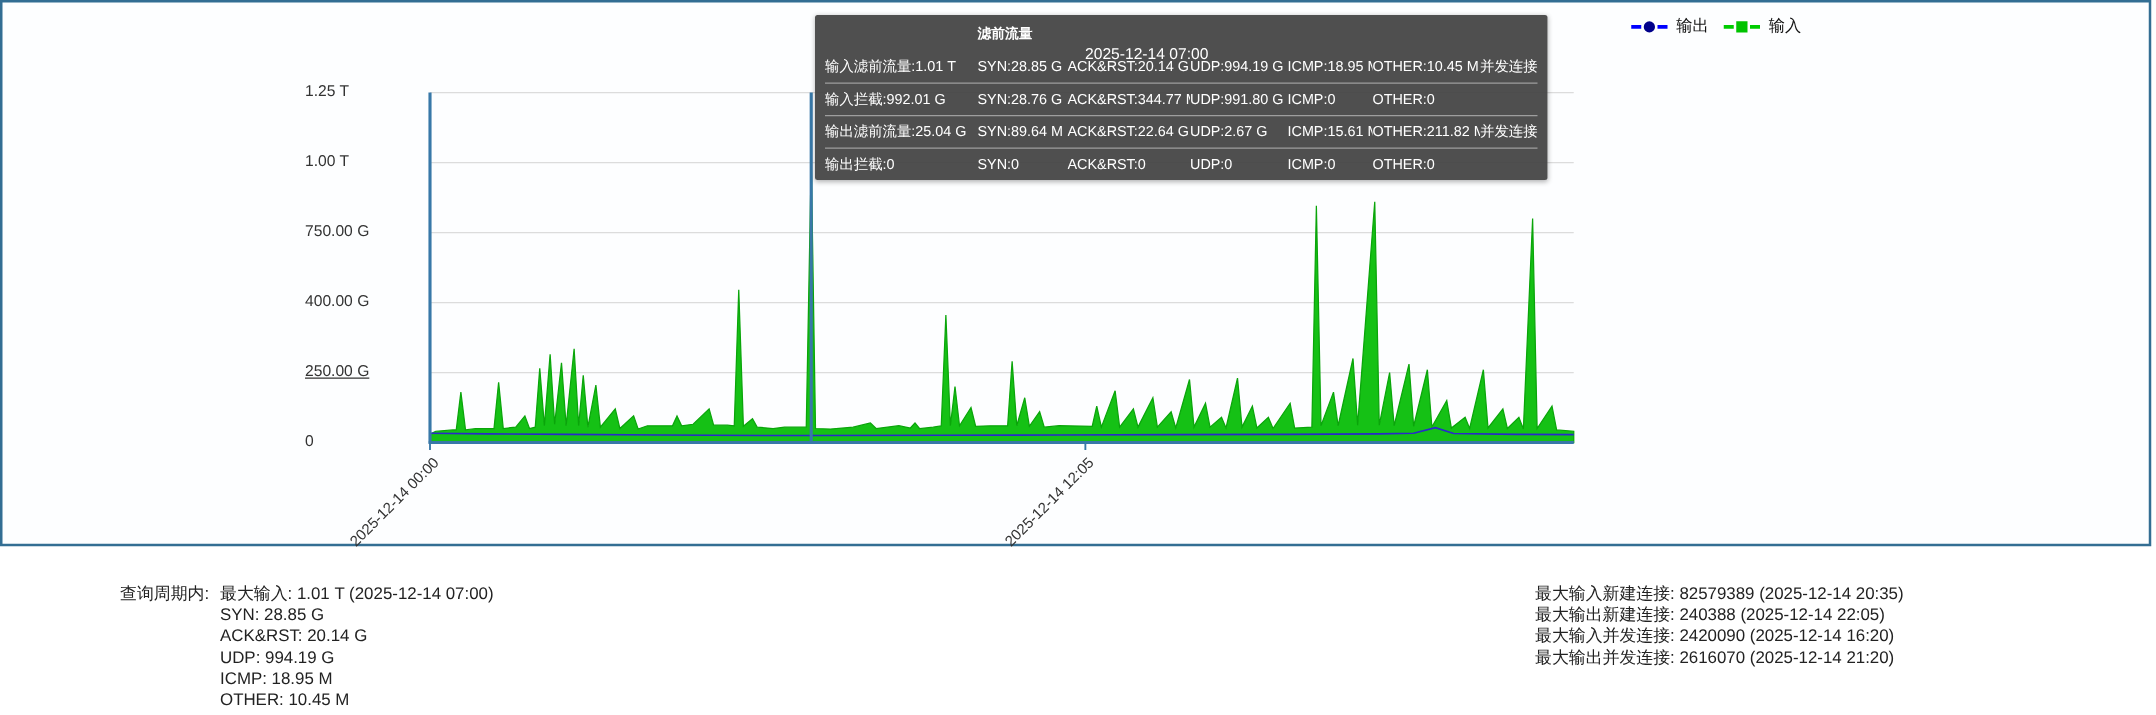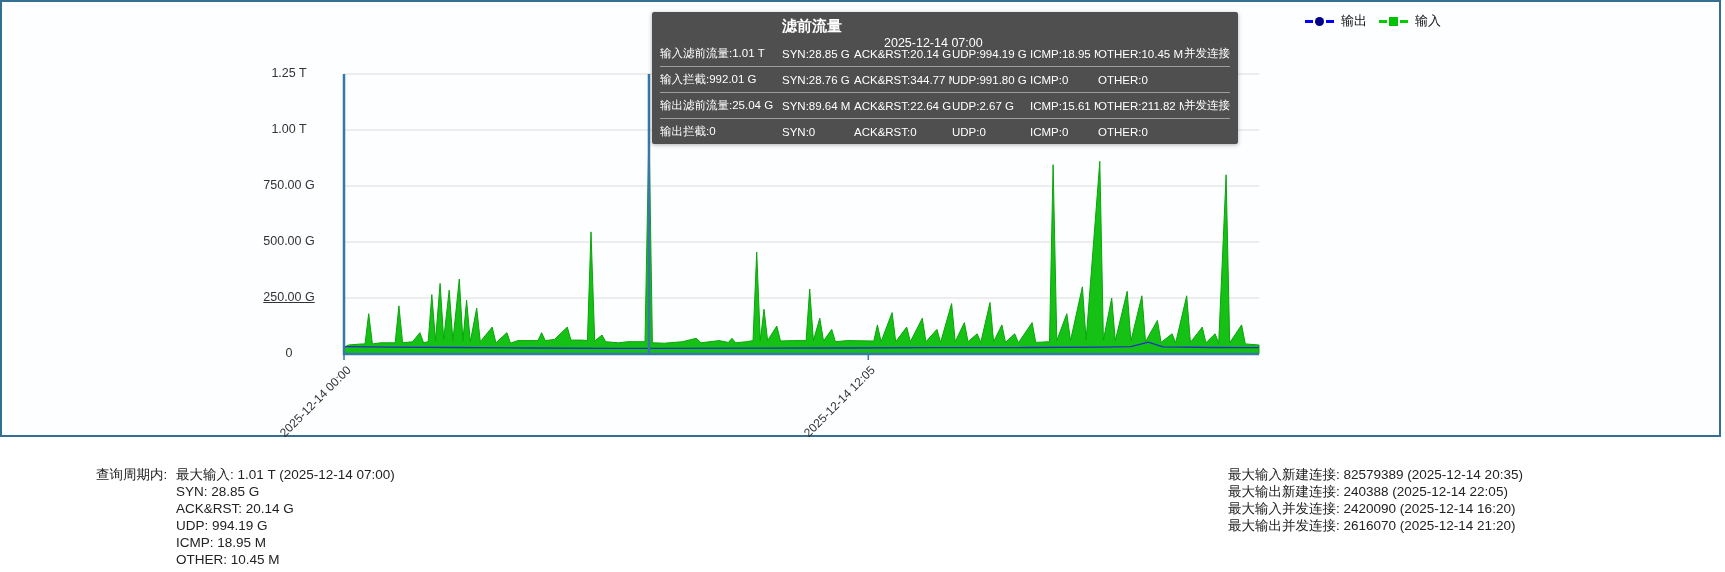--- a/index.html
+++ b/index.html
@@ -4,38 +4,38 @@
 <style>
   html,body{margin:0;padding:0;background:#fff;}
   body{font-family:"Liberation Sans","DejaVu Sans",sans-serif;width:1725px;height:572px;overflow:hidden;}
   .page{position:relative;width:1725px;height:572px;background:#fff;}
 
   
   .chart-panel{position:absolute;left:0;top:0;width:1721px;height:437px;
     border:2px solid #336e93;background:#fdfeff;box-sizing:border-box;}
   .chart-panel svg{position:absolute;left:0;top:0;}
 
-  .y-label{position:absolute;width:90px;text-align:center;font-size:12.5px;color:#333;}
+  .y-label{position:absolute;width:90px;text-align:left;font-size:12.5px;color:#333;}
   .x-label{position:absolute;width:140px;text-align:right;font-size:12px;color:#333;
     transform:rotate(-45deg);transform-origin:100% 0;}
 
   
   .legend{position:absolute;left:1303px;top:10px;display:flex;gap:12px;align-items:center;}
   .legend-item{display:flex;align-items:center;gap:2px;cursor:pointer;}
   .legend-item .dash{width:8px;height:3px;}
   .legend-item .marker-circle{width:9px;height:9px;border-radius:50%;}
   .legend-item .marker-square{width:9px;height:9px;}
   .legend-item .lg-text{font-size:13px;color:#111;margin-left:5px;}
 
   
   .tooltip{position:absolute;left:650px;top:10px;width:586px;
     background:rgba(68,68,68,0.94);color:#fff;border-radius:2px;
     box-shadow:0 1px 4px rgba(0,0,0,.3);padding:0 8px;box-sizing:border-box;}
   .tt-head{display:flex;align-items:center;height:29px;}
-  .tt-title{font-size:15px;font-weight:bold;margin-left:122px;font-family:Liberation Serif, serif;}
+  .tt-title{font-size:11px;font-weight:bold;margin-left:122px;font-family:Liberation Serif, serif;}
   .tt-date{font-size:12.5px;margin-left:42px;margin-top:32px;}
   .tt-row{display:grid;grid-template-columns:122px 72px 98px 78px 68px 86px 1fr;
     align-items:center;min-height:25px;font-size:11.5px;white-space:nowrap;}
   .tt-row + .tt-row{border-top:1px solid rgba(255,255,255,0.45);}
   .tt-cell{overflow:hidden;}
 
   
   .summary{position:absolute;left:0;top:466px;width:1527px;height:106px;font-size:13.5px;color:#222;}
   .summary-label{position:absolute;left:96px;top:0;line-height:17px;}
   .sum-col{position:absolute;top:0;line-height:17px;}
@@ -58,21 +58,21 @@
         <line x1="646.9694999999999" y1="72" x2="646.9694999999999" y2="352" stroke="#3878a8" stroke-width="2.5"></line>
         <line x1="342" y1="72" x2="342" y2="353" stroke="#3878a8" stroke-width="2.5"></line>
         <line x1="341" y1="352" x2="1257" y2="352" stroke="#3878a8" stroke-width="2.5"></line>
         <line x1="342" y1="352" x2="342" y2="358" stroke="#3878a8" stroke-width="1.5"></line>
         <line x1="866.295" y1="352" x2="866.295" y2="358" stroke="#3878a8" stroke-width="1.5"></line>
       </svg>
     <div id="y-ticks">
         <div class="y-label" style="left: 242px; top: 64px;">1.25 T</div>
         <div class="y-label" style="left: 242px; top: 120px;">1.00 T</div>
         <div class="y-label" style="left: 242px; top: 176px;">750.00 G</div>
-        <div class="y-label" style="left: 242px; top: 232px;">500.00 G</div>
+        <div class="y-label" style="left: 242px; top: 232px;">400.00 G</div>
         <div class="y-label" style="left: 242px; top: 288px; text-decoration: underline;">250.00 G</div>
         <div class="y-label" style="left: 242px; top: 344px;">0</div>
       </div>
     <div id="x-ticks">
         <div class="x-label" style="left: 202px; top: 361px;">2025-12-14 00:00</div>
         <div class="x-label" style="left: 726.295px; top: 361px;">2025-12-14 12:05</div>
       </div>
 
     <div class="legend" id="legend">
         <div class="legend-item">

